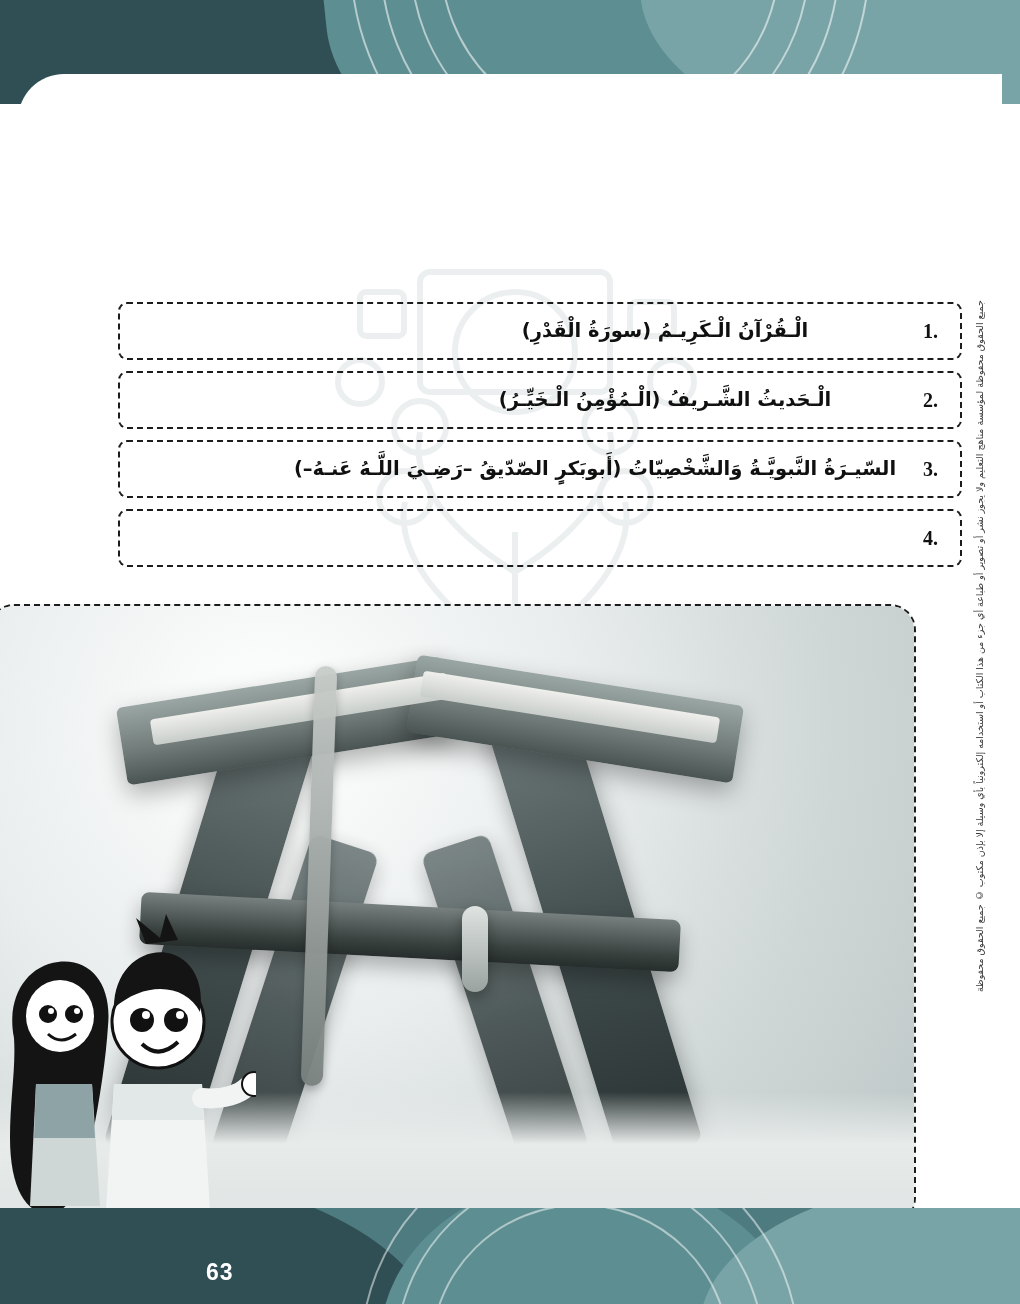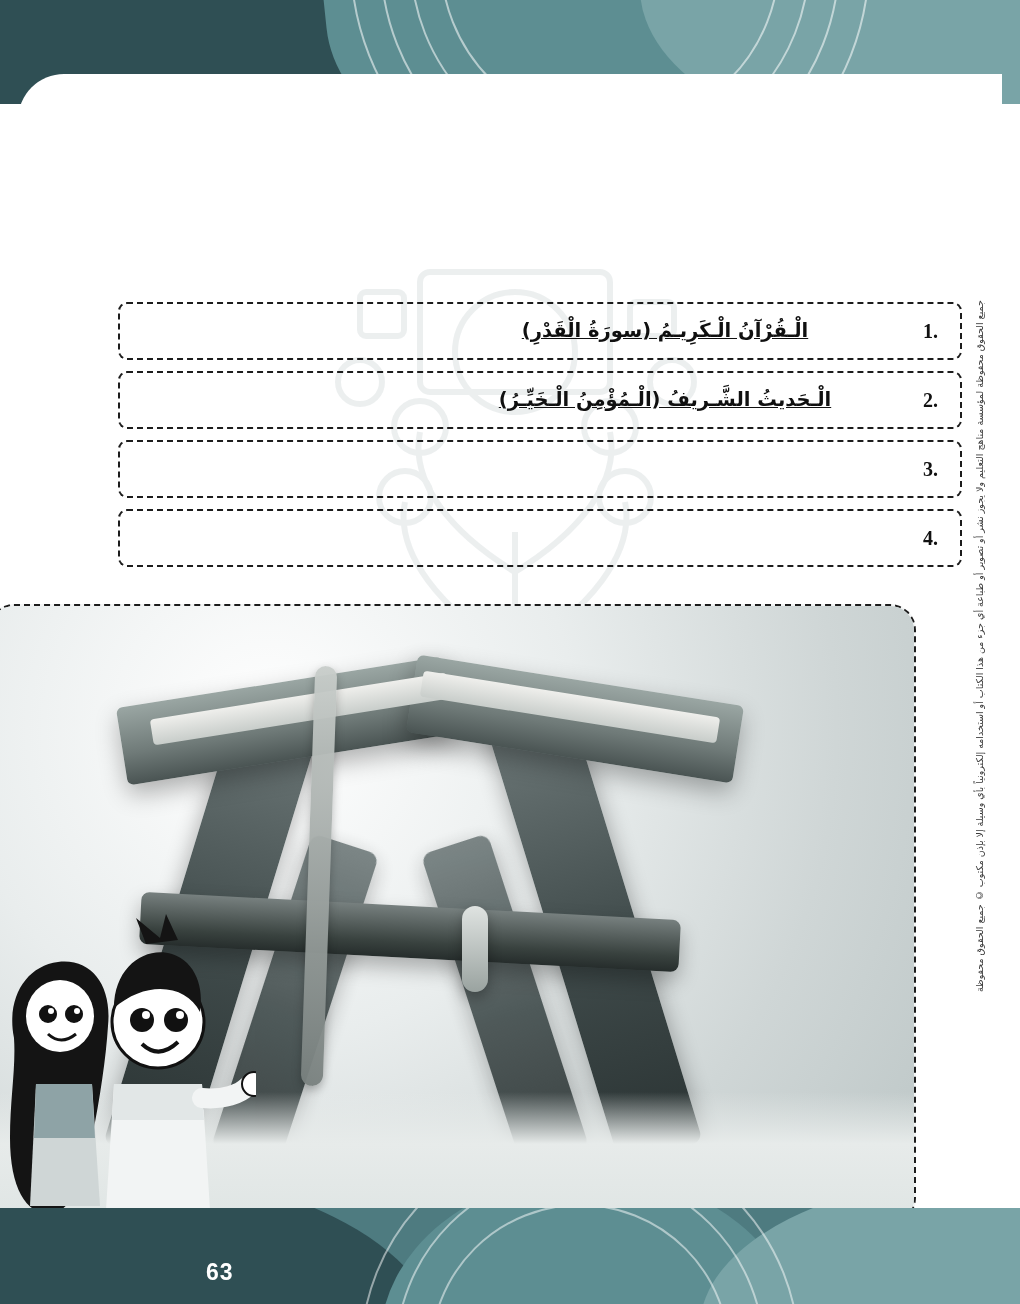--- a/index.html
+++ b/index.html
@@ -191,21 +191,20 @@
   .row .txt {
     width: 100%;
     padding-right: 76px;
     padding-left: 26px;
     text-align: center;
     font-size: 19.5px;
     font-weight: bold;
     color: #101010;
     line-height: 1.35;
     direction: rtl;
-    text-decoration: underline;
   }
   .row.r1 .txt { padding-right: 0; padding-left: 250px; }
   .row.r2 .txt { padding-right: 0; padding-left: 250px; }
   .row.r3 .txt { padding-right: 0; padding-left: 110px; }
   .row.r4 .txt { padding-right: 0; padding-left: 90px; }
 
   
   .photo-frame {
     position: absolute;
     top: 604px; left: -12px;
@@ -339,20 +338,21 @@
       <span class="txt">الْـقُرْآنُ الْـكَرِيـمُ (سورَةُ الْقَدْرِ)</span>
     </div>
 
     <div class="row r2">
       <span class="num">2.</span>
       <span class="txt">الْـحَديثُ الشَّـريفُ (الْـمُؤْمِنُ الْـخَيِّـرُ)</span>
     </div>
 
     <div class="row r3">
       <span class="num">3.</span>
+      <span class="txt">السّيـرَةُ النَّبويَّـةُ وَالشَّخْصِيّاتُ (أَبوبَكرٍ الصّدّيقُ –رَضِـيَ اللَّـهُ عَنـهُ–)</span>
     </div>
 
     <div class="row r4">
       <span class="num">4.</span>
     </div>
 
   </div>
 
   <div class="photo-frame">
     <div class="photo">

